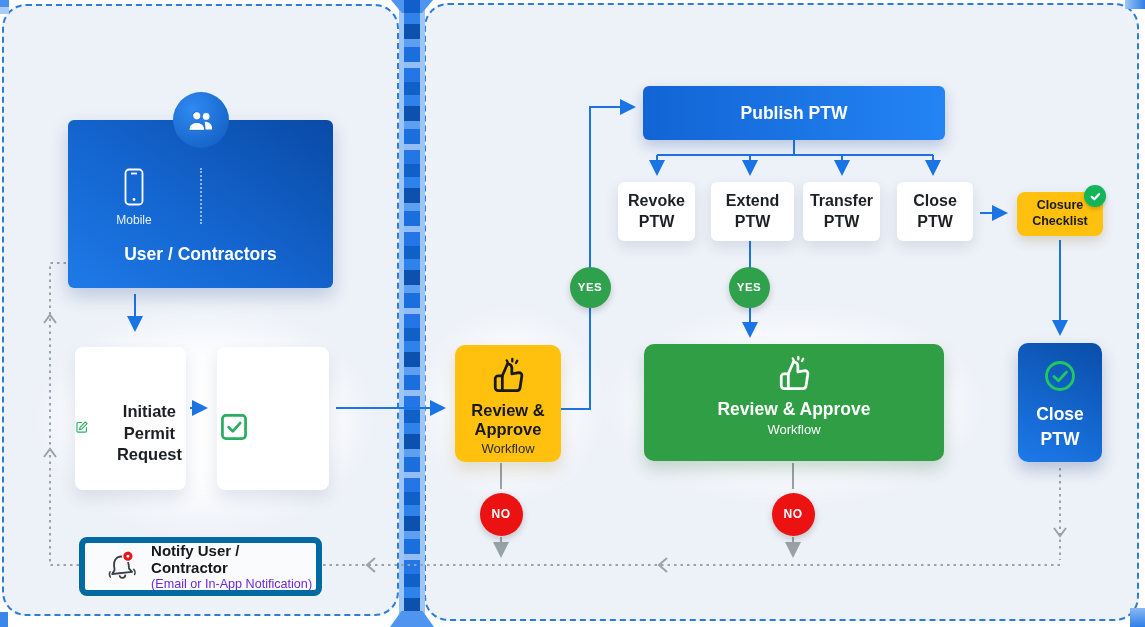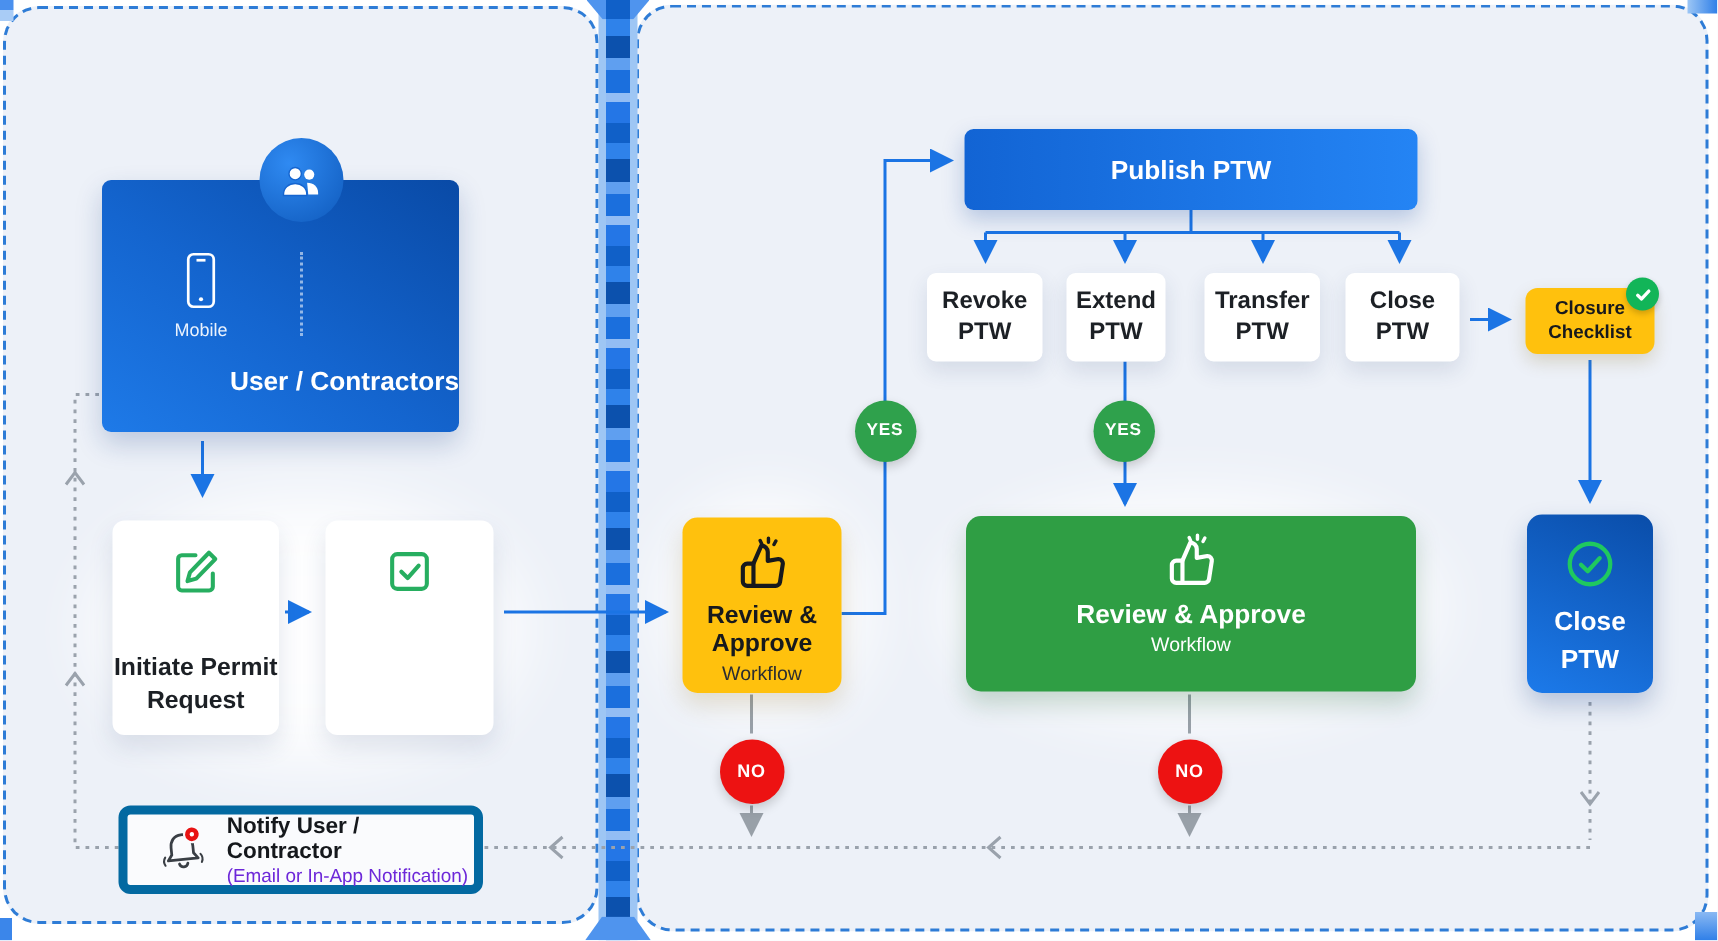--- a/index.html
+++ b/index.html
@@ -31,36 +31,36 @@
 
   
   .glow { position:absolute; background:rgba(255,255,255,.9); border-radius:50%; filter:blur(22px); z-index:1; }
 
   
   svg.connectors { position:absolute; left:0; top:0; z-index:5; }
 
   
   .node { position:absolute; z-index:10; }
 
-  .user-box { left:68px; top:120px; width:238px; height:168px; border-radius:6px;
+  .user-box { left:68px; top:120px; width:265px; height:168px; border-radius:6px;
     background:linear-gradient(215deg,#094aa6 0%,#1465cf 55%,#1e7ae8 100%);
     box-shadow:0 8px 18px rgba(20,60,130,.22); }
   .avatar-circle { position:absolute; left:173px; top:92px; width:56px; height:56px; border-radius:50%;
     background:radial-gradient(circle at 35% 30%, #2f8af2, #0f5abc); z-index:11;
     display:flex; align-items:center; justify-content:center; }
   .device-col { position:absolute; width:80px; text-align:center; color:#eaf2fd; font-size:12px; }
   .device-phone { left:26px; top:46px; }
   .device-pc { left:158px; top:46px; }
   .device-col .dev-icon { height:40px; display:flex; align-items:flex-end; justify-content:center; }
   .device-col .dev-label { margin-top:7px; }
   .device-divider { position:absolute; left:132px; top:48px; height:56px; border-left:2px dotted rgba(255,255,255,.55); }
-  .user-title { position:absolute; left:0; right:0; top:124px; text-align:right; color:#fff; font-weight:700; font-size:17.5px; }
+  .user-title { position:absolute; left:0; right:0; top:124px; text-align:center; color:#fff; font-weight:700; font-size:17.5px; }
 
   .card { background:#fff; border-radius:8px; box-shadow:0 8px 16px rgba(30,60,110,.12);
-    display:flex; flex-direction:column; align-items:center; text-align:center;gap:24px; }
+    display:flex; flex-direction:row; align-items:center; text-align:center;gap:24px; }
   .card-initiate { left:75px; top:347px; width:111px; height:143px; padding-top:17px; }
   .card-review  { left:217px; top:347px; width:112px; height:143px; padding-top:17px; }
   .card-label { margin-top:13px; font-weight:700; font-size:16.5px; line-height:1.32; color:#1c2025; }
 
   .notify-box { left:79px; top:537px; width:243px; height:59px; background:#fafbfd;
     border:6px solid #0369a1; border-radius:8px; display:flex; align-items:center; padding-left:19px; }
   .notify-text { margin-left:12px; }
   .notify-title { font-weight:700; font-size:15px; color:#15181c; }
   .notify-sub { font-size:12.6px; color:#6d28d9; margin-top:1px; }
 
@@ -70,21 +70,21 @@
   .wf-yellow .wf-title { font-weight:700; font-size:16.5px; line-height:1.15; color:#17191d; margin-top:4px; }
   .wf-yellow .wf-sub { font-size:13px; color:#2b2d31; margin-top:2px; }
 
   .publish-bar { left:643px; top:86px; width:302px; height:54px; border-radius:6px;
     background:linear-gradient(90deg,#1264d4,#2484f4); box-shadow:0 6px 14px rgba(20,70,160,.25);
     display:flex; align-items:center; justify-content:center; color:#fff; font-weight:700; font-size:17.5px; }
 
   .action-box { top:182px; height:59px; background:#fff; border-radius:6px;
     box-shadow:0 6px 14px rgba(30,60,110,.12); display:flex; align-items:center; justify-content:center;
     text-align:center; font-weight:700; font-size:16px; line-height:1.28; color:#1c2025; padding:0 6px; }
-  .act-0 { left:618px; width:77px; } .act-1 { left:711px; width:66px; }
+  .act-0 { left:618px; width:77px; } .act-1 { left:711px; width:83px; }
   .act-2 { left:803px; width:77px; } .act-3 { left:897px; width:76px; }
 
   .closure-box { left:1017px; top:192px; width:86px; height:44px; background:#ffc10d; border-radius:8px;
     box-shadow:0 5px 12px rgba(120,90,0,.2); display:flex; align-items:center; justify-content:center;
     text-align:center; font-weight:700; font-size:12.5px; line-height:1.25; color:#17191d; }
   .closure-badge { position:absolute; left:1084px; top:185px; width:22px; height:22px; border-radius:50%;
     background:#12b558; z-index:12; display:flex; align-items:center; justify-content:center;
     box-shadow:0 2px 4px rgba(0,0,0,.2); }
 
   .wf-green { left:644px; top:344px; width:300px; height:117px; background:#2f9e44; border-radius:10px;

